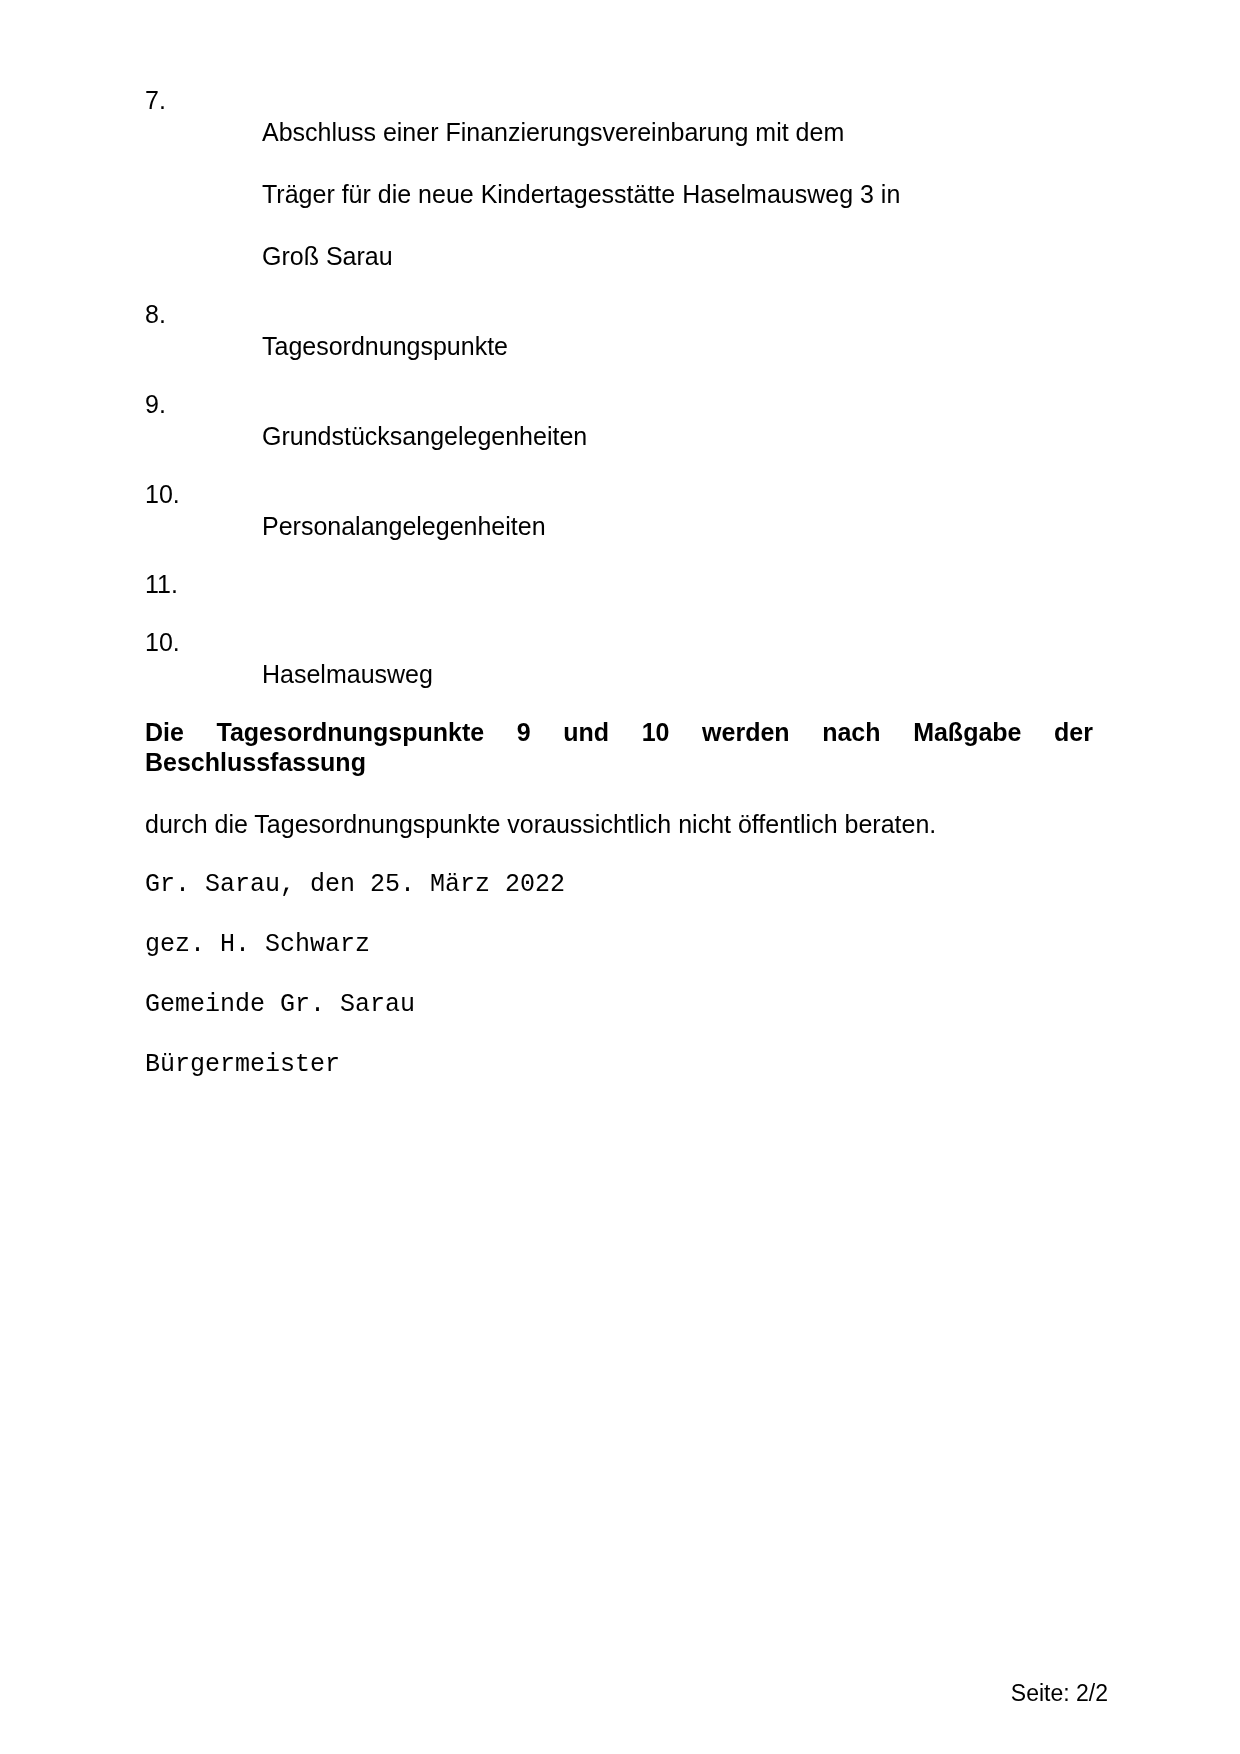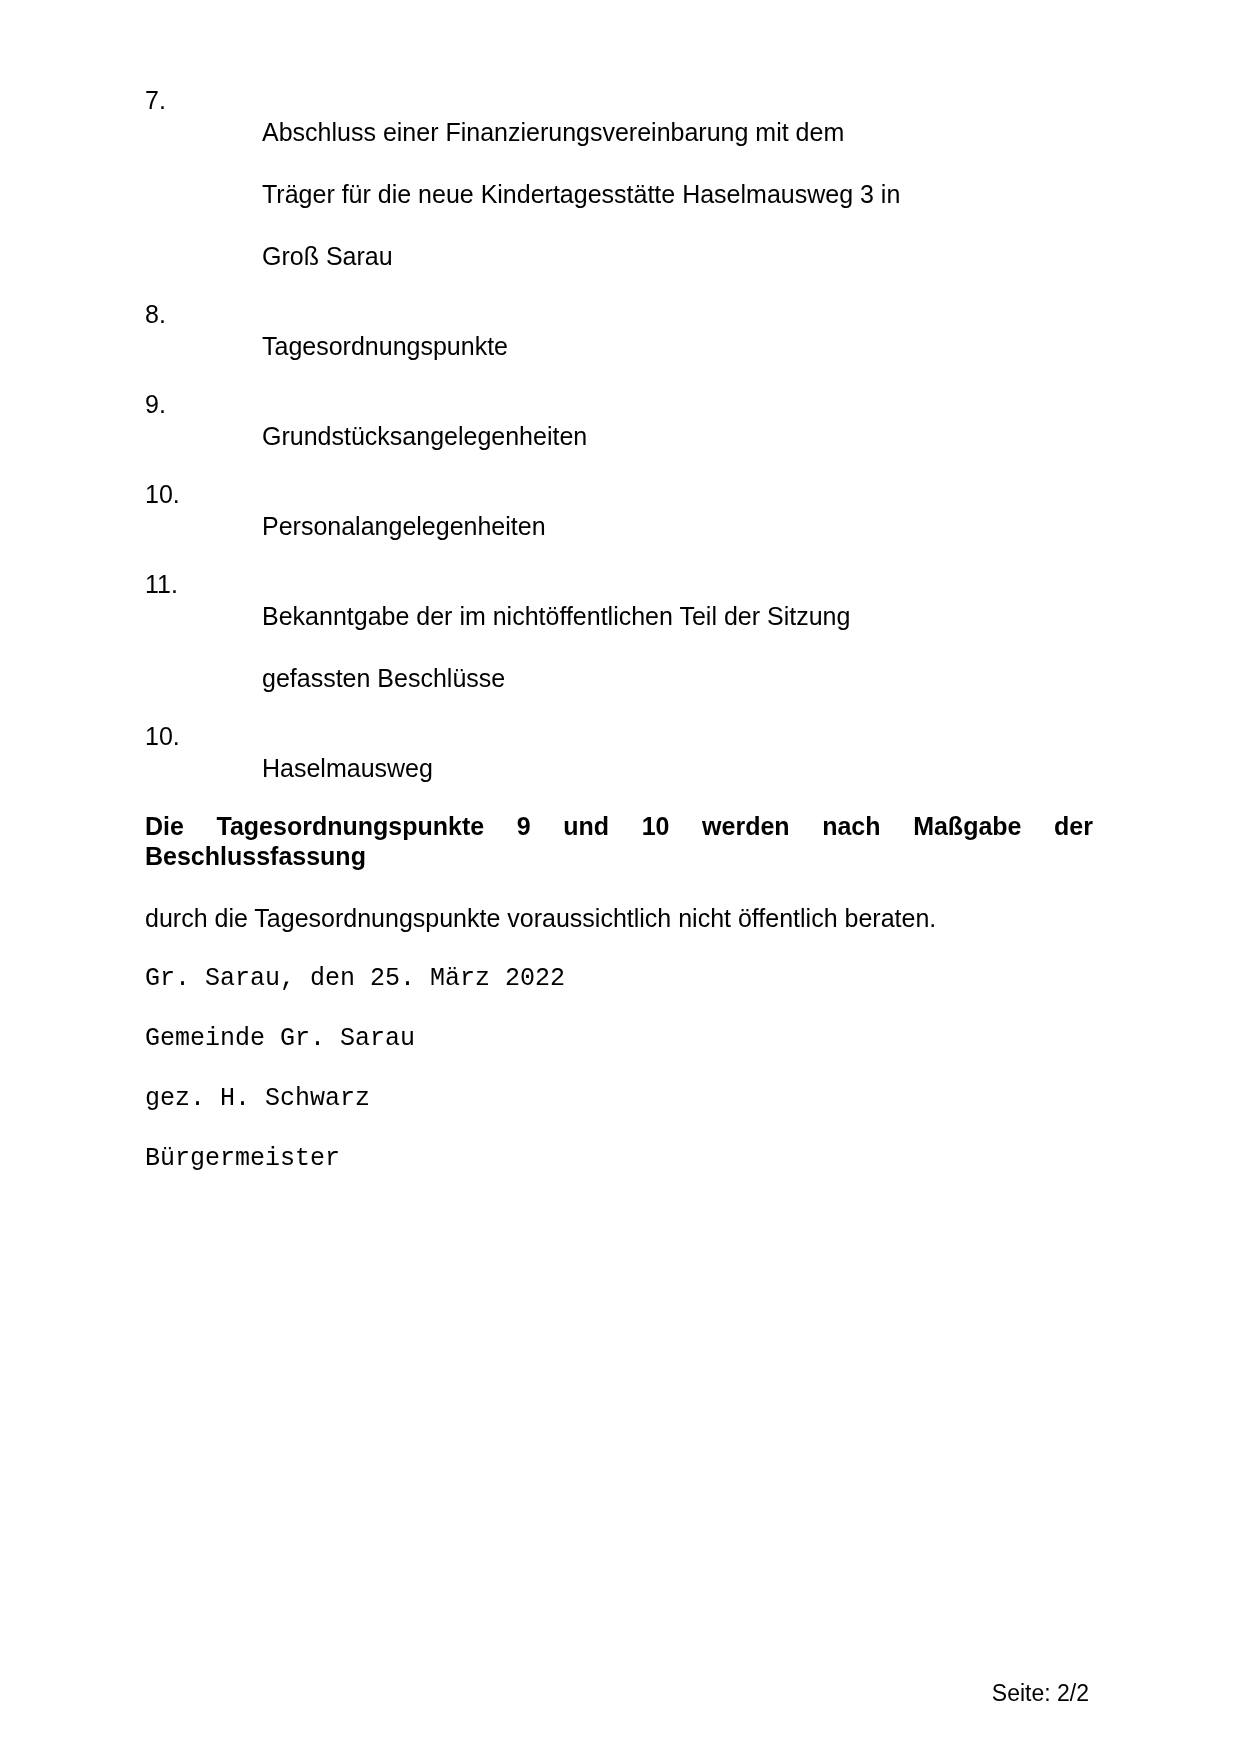--- a/index.html
+++ b/index.html
@@ -51,21 +51,21 @@
     font-weight: bold;
   }
   .signature {
     margin-top: 22px;
     line-height: 28px;
     font-family: Liberation Mono, monospace;
   }
   .page-footer {
     position: absolute;
     top: 1681px;
-    right: 151px;
+    right: 132px;
     font-size: 23px;
     line-height: 24px;
     white-space: nowrap;
   }
 </style>
 </head>
 <body>
 
 <div class="page">
   <div class="content">
@@ -95,41 +95,37 @@
 
     <div class="agenda-item">
       <div class="agenda-num">10.</div>
       <div class="agenda-lines">
         <div class="line">Personalangelegenheiten</div>
       </div>
     </div>
 
     <div class="agenda-item">
       <div class="agenda-num">11.</div>
-      <div class="agenda-lines">
-        <div class="line">Bekanntgabe der im nichtöffentlichen Teil der Sitzung</div>
-        <div class="line">gefassten Beschlüsse</div>
-      </div>
     </div>
 
     <div class="agenda-item">
       <div class="agenda-num">10.</div>
       <div class="agenda-lines">
         <div class="line">Haselmausweg</div>
       </div>
     </div>
 
     <div class="note">
       <div class="justified">Die Tagesordnungspunkte 9 und 10 werden nach Maßgabe der Beschlussfassung</div>
       <div class="line">durch die Tagesordnungspunkte voraussichtlich nicht öffentlich beraten.</div>
     </div>
 
     <div class="signature">
       <div class="line">Gr. Sarau, den 25. März 2022</div>
+      <div class="line">gez. H. Schwarz</div>
       <div class="line">Gemeinde Gr. Sarau</div>
-      <div class="line">gez. H. Schwarz</div>
       <div class="line">Bürgermeister</div>
     </div>
 
   </div>
 
   <div class="page-footer">Seite: 2/2</div>
 </div>
 
 </body></html>

